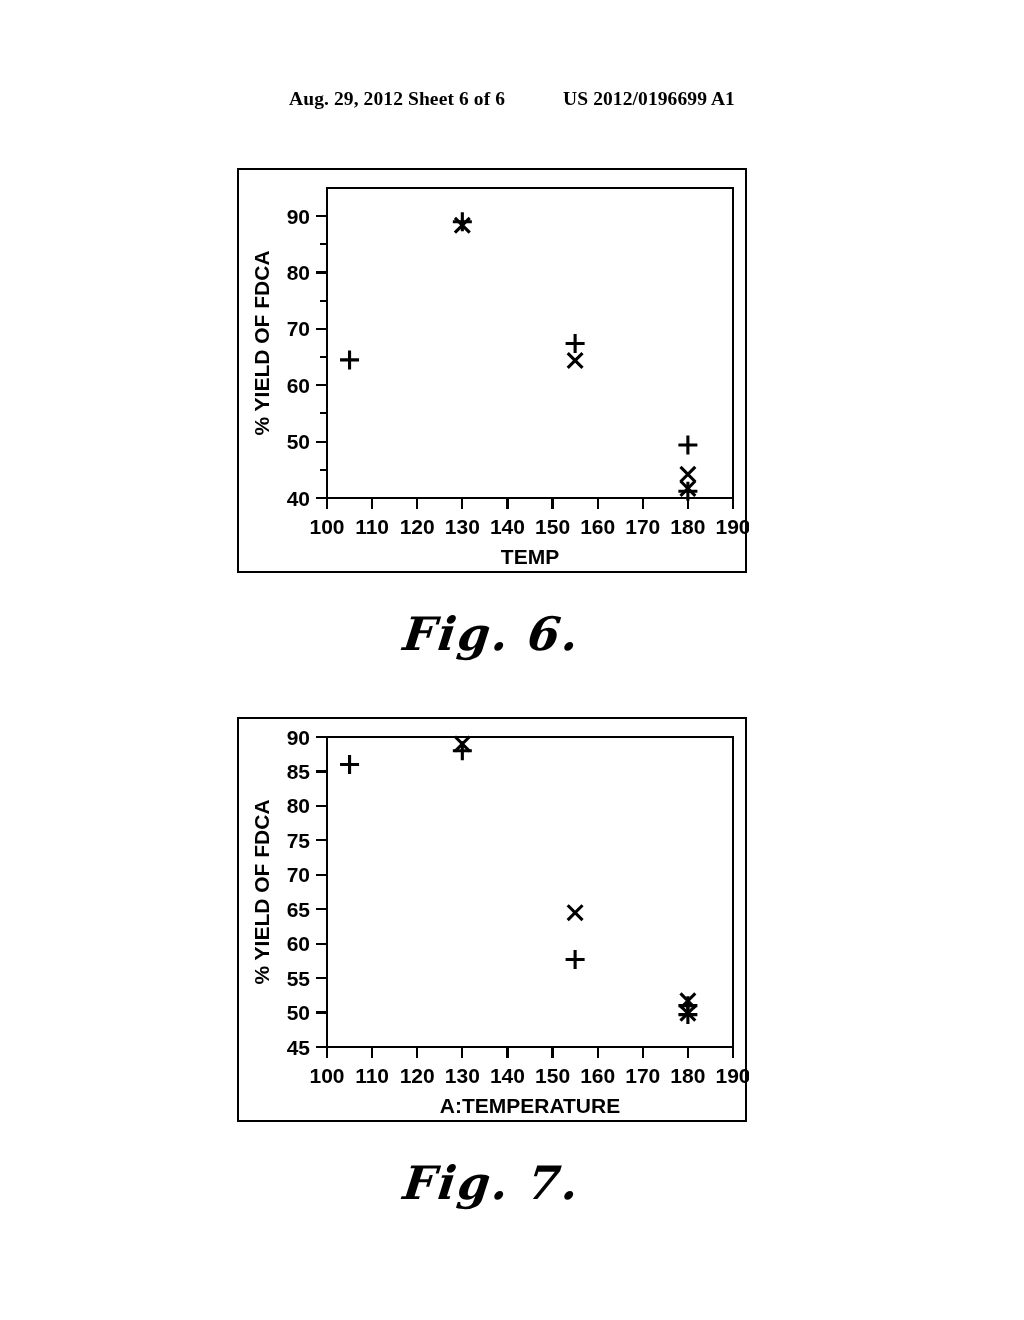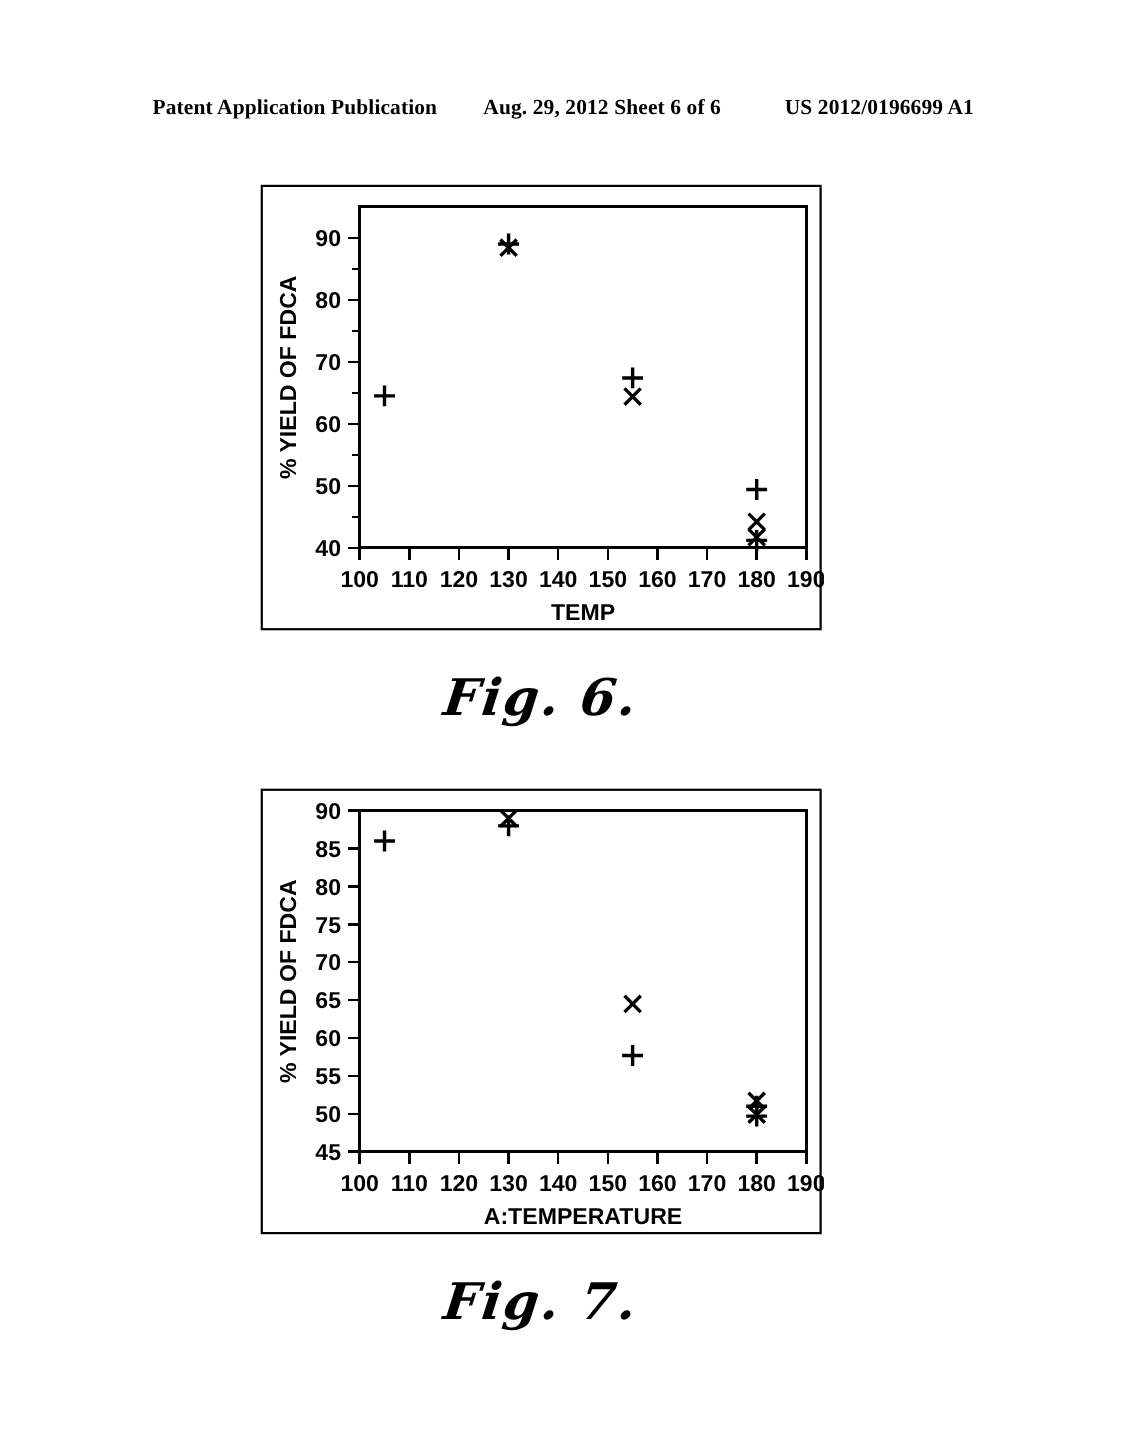--- a/index.html
+++ b/index.html
@@ -106,21 +106,20 @@
     font-family: "Liberation Sans", sans-serif;
     font-weight: bold;
     font-size: 21px;
     fill: #000000;
   }
 </style>
 </head>
 <body>
 
 <div class="page-header">
-  <span class="hdr-left">Patent Application Publication</span>
   <span class="hdr-mid">Aug. 29, 2012  Sheet 6 of 6</span>
   <span class="hdr-right">US 2012/0196699 A1</span>
 </div>
 
 <div class="figure-block" id="figure-6">
   <div class="figure-frame">
     <div class="chart-area">
       <svg class="chart-svg" id="svg-fig6" viewBox="0 0 510 405">
           <path d="M88 18 L494 18 L494 328 L88 328 Z" class="axis-line"></path>
           <line x1="88" y1="328" x2="88" y2="339" class="tick-line"></line>

